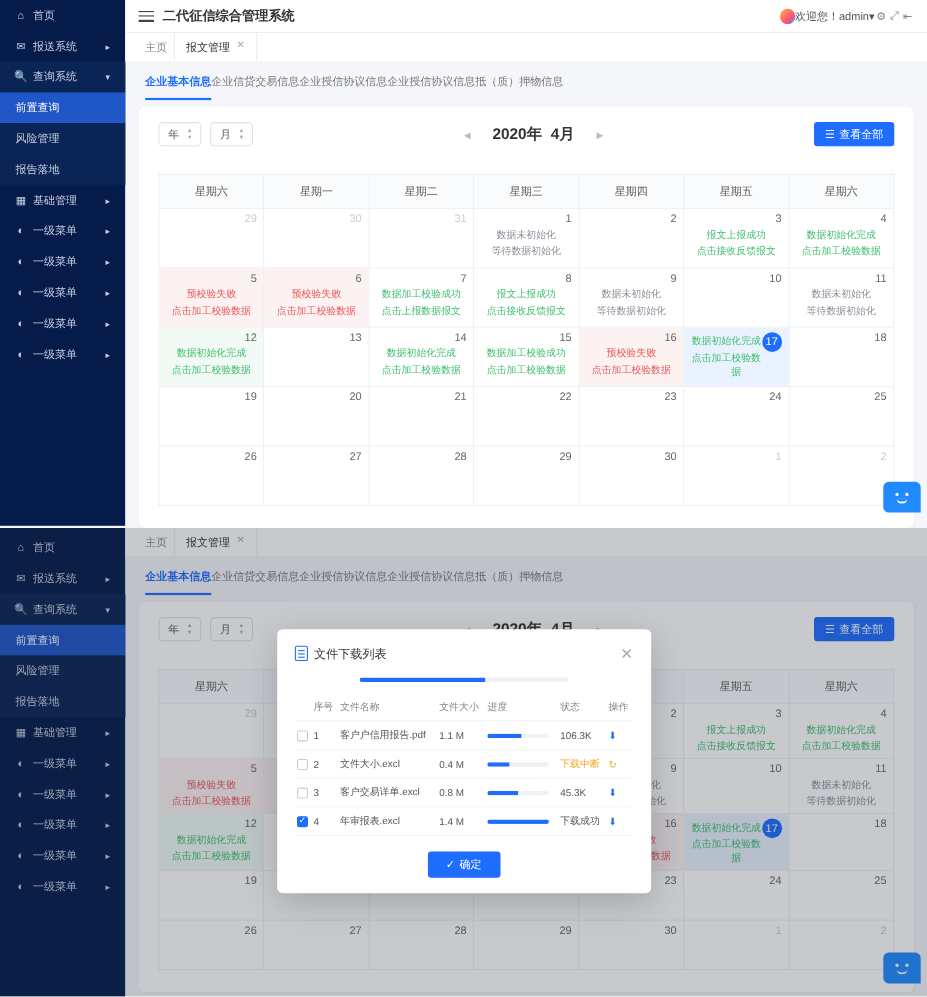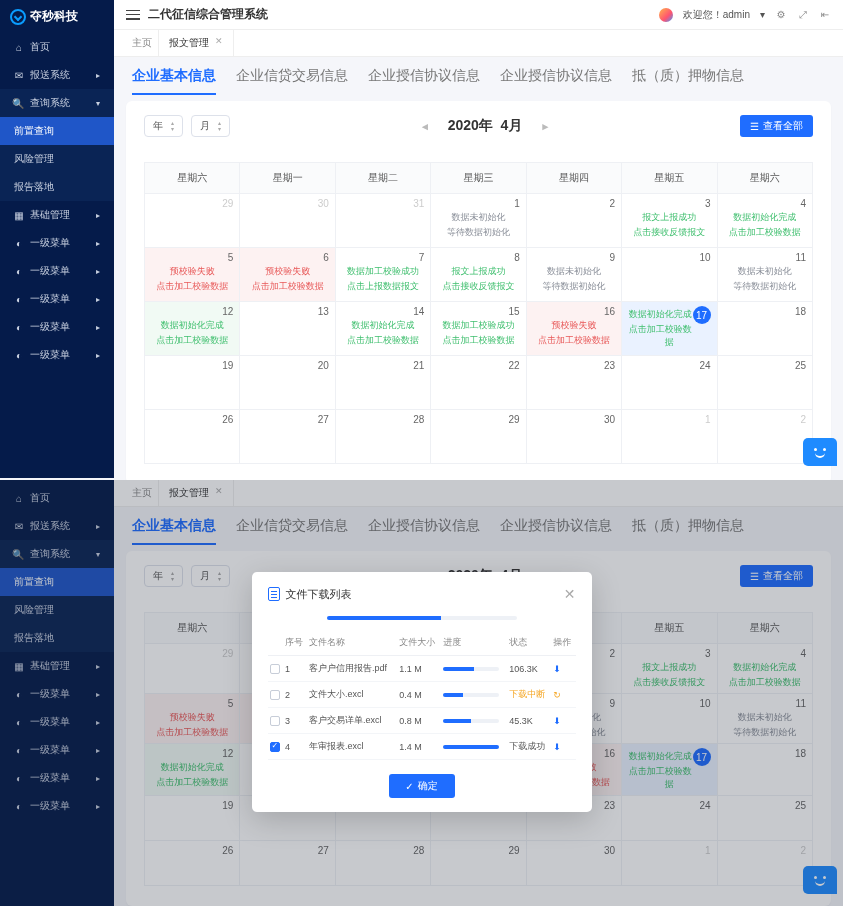--- a/index.html
+++ b/index.html
@@ -17,28 +17,28 @@
 .menu li .arr{margin-left:auto;font-size:8px}
 .menu li.sub{background:#0a2455}
 .menu li.active{background:#1f56c8;color:#fff}
 .menu li .dot{width:10px;height:10px;display:inline-flex;align-items:center;justify-content:center}
 .menu li.exp{background:#0a2455}
 .main{flex:1;display:flex;flex-direction:column;background:#f5f6fa;min-width:0}
 .topbar{background:#fff;display:flex;align-items:center;padding:6px 12px;gap:8px;border-bottom:1px solid #eee}
 .burger{width:14px;height:10px;display:flex;flex-direction:column;justify-content:space-between}
 .burger span{height:1.5px;background:#444}
 .app-title{font-size:12px;font-weight:600}
-.top-right{margin-left:auto;display:flex;align-items:center;gap:10px;font-size:10px;color:#555}
+.top-right{margin-left:auto;display:flex;align-items:center;font-size:10px;color:#555}
 .avatar{width:14px;height:14px;border-radius:50%;background:linear-gradient(135deg,#ffb64d,#ff5370 60%,#4099ff)}
 .iconbtn{width:12px;height:12px;display:flex;align-items:center;justify-content:center;color:#888}
 .tabs{background:#fff;font-size:10px;color:#888;display:flex;align-items:center;gap:0;padding:0 12px;border-bottom:1px solid #eee}
 .tabs .crumb{padding:6px 6px}
 .tabs .tab{padding:6px 10px;border-left:1px solid #eee;border-right:1px solid #eee;display:flex;align-items:flex-start;gap:6px;color:#333}
 .tabs .x{font-size:9px;color:#aaa}
-.navtabs{display:flex;gap:20px;padding:10px 18px 0;font-size:14px;color:#777}
+.navtabs{display:flex;padding:10px 18px 0;font-size:10px;color:#777}
 .navtabs span{padding-bottom:8px;cursor:pointer}
 .navtabs .on{color:#1f6dff;border-bottom:2px solid #1f6dff;font-weight:600}
 .card{margin:6px 12px 12px;background:#fff;border-radius:6px;padding:14px 18px 20px;box-shadow:0 1px 2px rgba(0,0,0,.04)}
 .cal-hd{display:flex;align-items:center;gap:8px}
 .sel{border:1px solid #dde1ea;border-radius:4px;padding:3px 8px;font-size:10px;color:#555;display:flex;align-items:center;gap:8px}
 .sel .ud{display:flex;flex-direction:column;font-size:6px;line-height:6px;color:#aaa}
 .cal-title{flex:1;text-align:center;font-size:14px;font-weight:700;display:flex;align-items:center;justify-content:center;gap:20px}
 .cal-title .nav{color:#bbb;font-size:11px;cursor:pointer}
 .viewall{background:#1f6dff;color:#fff;border-radius:3px;padding:4px 10px;font-size:10px;display:flex;align-items:center;gap:4px;cursor:pointer}
 .cal{margin-top:25px;border:1px solid #eef0f4;width:100%;table-layout:fixed;border-collapse:collapse}
@@ -81,24 +81,20 @@
 .chk.on::after{content:"✓";color:#fff;font-size:8px;position:absolute;left:1px;top:-2px}
 .dl{color:#1f6dff}
 .orange{color:#f5a623}
 .okbtn{margin:14px auto 0;background:#1f6dff;color:#fff;width:66px;padding:5px 0;border-radius:3px;text-align:center;font-size:10px;display:flex;align-items:center;justify-content:center;gap:4px}
 </style>
 </head>
 <body>
 
 <div class="app panel" id="app1">
   <aside class="sidebar">
-    <div class="logo">
-      <span class="logo-mark"></span>
-      <span class="logo-text">夺秒科技</span>
-    </div>
     <ul class="menu" id="menu1">
         <li>
           <span class="dot">⌂</span>
           <span>首页</span>
         </li>
         <li>
           <span class="dot">✉</span>
           <span>报送系统</span>
           <span class="arr">▸</span>
         </li>

